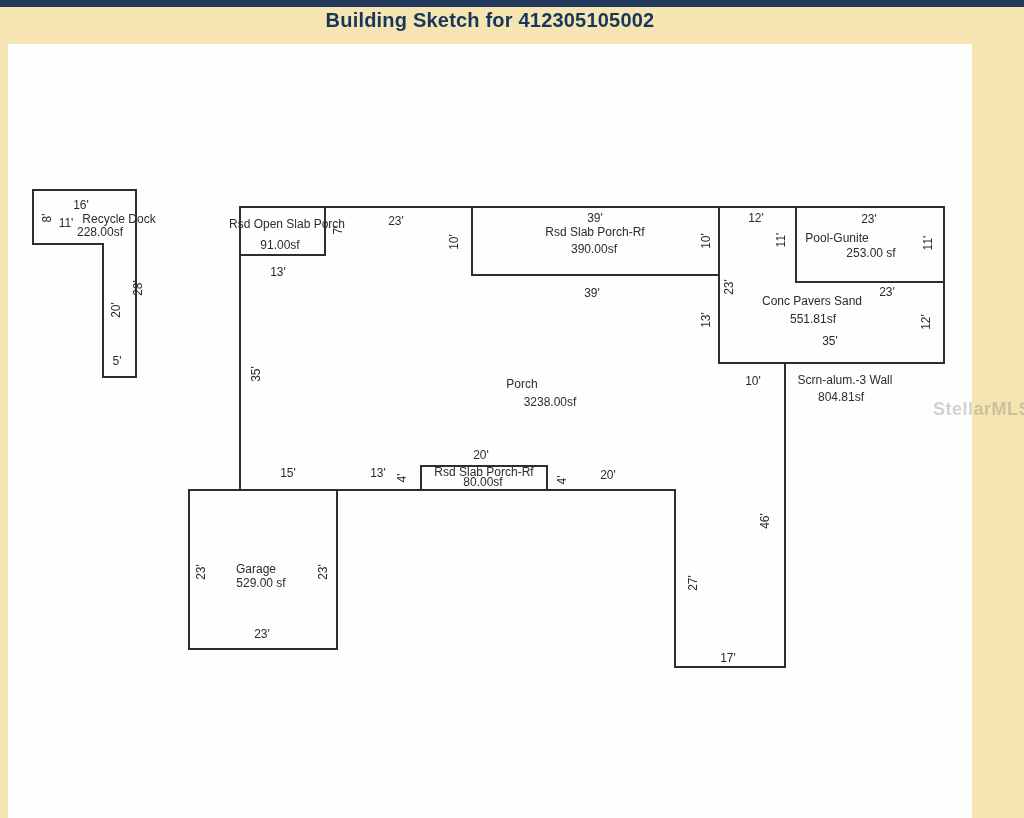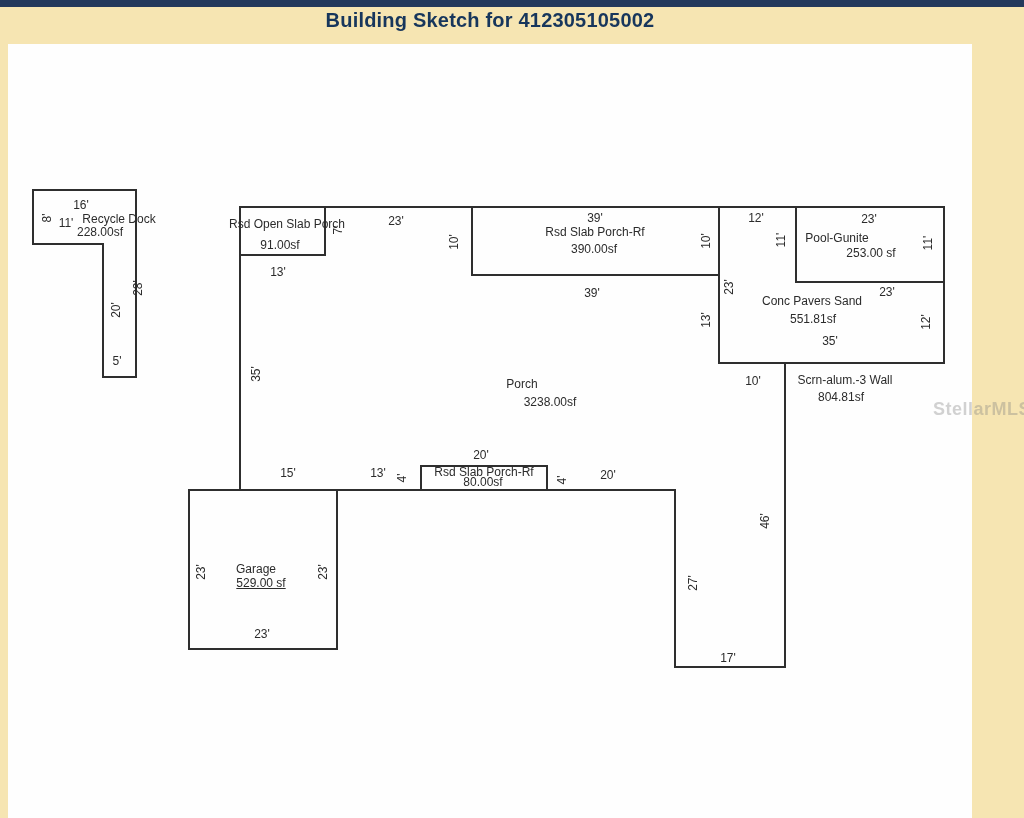--- a/index.html
+++ b/index.html
@@ -115,19 +115,19 @@
     <div class="lbl" style="left: 288px; top: 473px;">15'</div>
     <div class="lbl" style="left: 378px; top: 473px;">13'</div>
     <div class="lbl rot" style="left: 402px; top: 478px;">4'</div>
     <div class="lbl" style="left: 484px; top: 472px;">Rsd Slab Porch-Rf</div>
     <div class="lbl" style="left: 483px; top: 482px;">80.00sf</div>
     <div class="lbl rot" style="left: 562px; top: 480px;">4'</div>
     <div class="lbl" style="left: 608px; top: 475px;">20'</div>
     <div class="lbl rot" style="left: 765px; top: 521px;">46'</div>
     <div class="lbl rot" style="left: 201px; top: 572px;">23'</div>
     <div class="lbl" style="left: 256px; top: 569px; text-align: center;">Garage</div>
-    <div class="lbl" style="left: 261px; top: 583px; text-decoration: underline;">529.00 sf</div>
+    <div class="lbl" style="left: 261px; top: 583px;">529.00 sf</div>
     <div class="lbl rot" style="left: 323px; top: 572px;">23'</div>
     <div class="lbl" style="left: 262px; top: 634px;">23'</div>
     <div class="lbl rot" style="left: 693px; top: 583px;">27'</div>
     <div class="lbl" style="left: 728px; top: 658px;">17'</div>
   </div>
 <div class="watermark">StellarMLS</div>
 
 </body></html>

